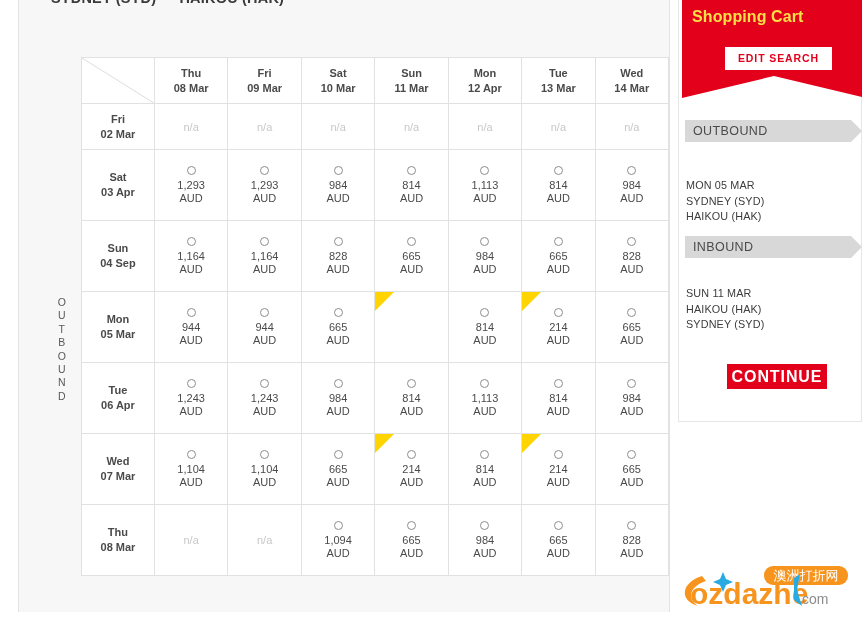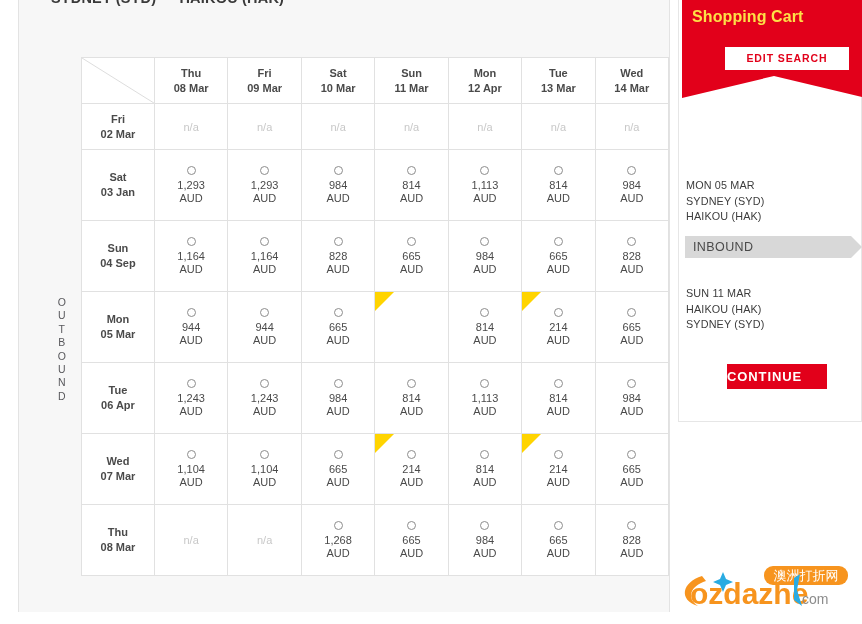--- a/index.html
+++ b/index.html
@@ -204,21 +204,21 @@
     position: absolute;
     left: 10px; top: 12px;
     color: #fde047;
     font-size: 16px;
     font-weight: bold;
     letter-spacing: 0.1px;
   }
   #edit-search-btn {
     position: absolute;
     left: 43px; top: 51px;
-    width: 124px; height: 23px;
+    width: 107px; height: 23px;
     background: #ffffff;
     color: #e2001a;
     font-size: 10.5px;
     font-weight: bold;
     letter-spacing: 0.9px;
     line-height: 23px;
     text-align: center;
     cursor: pointer;
     border: none;
     font-family: "Liberation Sans", sans-serif;
@@ -257,24 +257,25 @@
   }
   #leg-out-detail { top: 182px; }
   #leg-in-detail  { top: 290px; }
 
   #continue-btn {
     position: absolute;
     left: 48px; top: 368px;
     width: 100px; height: 25px;
     background: #e2001a;
     color: #ffffff;
-    font-size: 13px;
+    font-size: 16px;
     font-weight: bold;
     letter-spacing: 0.9px;
     line-height: 25px;
+    text-align: center;
     border: none;
     cursor: pointer;
     font-family: "Liberation Sans", sans-serif;
   }
 
   
   #watermark {
     position: absolute;
     left: 676px; top: 556px;
     width: 186px; height: 62px;
@@ -360,21 +361,21 @@
             <td class="cell na"></td>
             <td class="cell na"></td>
             <td class="cell na"></td>
             <td class="cell na"></td>
             <td class="cell na"></td>
             <td class="cell na"></td>
           </tr>
           <tr>
             <td class="rowhead">
               <div>Sat</div>
-              <div>03 Jan</div>
+              <div>03 Apr</div>
             </td>
             <td class="cell">
               <div class="radio"></div>
               <div class="price">1,293</div>
               <div class="curr">AUD</div>
             </td>
             <td class="cell">
               <div class="radio"></div>
               <div class="price">1,293</div>
               <div class="curr">AUD</div>
@@ -575,21 +576,21 @@
           </tr>
           <tr>
             <td class="rowhead">
               <div>Thu</div>
               <div>08 Mar</div>
             </td>
             <td class="cell na"></td>
             <td class="cell na"></td>
             <td class="cell">
               <div class="radio"></div>
-              <div class="price">1,268</div>
+              <div class="price">1,094</div>
               <div class="curr">AUD</div>
             </td>
             <td class="cell">
               <div class="radio"></div>
               <div class="price">665</div>
               <div class="curr">AUD</div>
             </td>
             <td class="cell">
               <div class="radio"></div>
               <div class="price">984</div>
@@ -610,20 +611,24 @@
     </table>
   </div>
 
   <div id="cart">
     <div id="cart-header">
       <div id="cart-title">Shopping Cart</div>
       <div id="edit-search-btn">EDIT SEARCH</div>
       <div class="point"></div>
     </div>
 
+    <div class="leg-bar" id="leg-out-bar">
+      <span>OUTBOUND</span>
+      <span class="arrow"></span>
+    </div>
     <div class="leg-detail" id="leg-out-detail">
         <div>MON 05 MAR</div>
         <div>SYDNEY (SYD)</div>
         <div>HAIKOU (HAK)</div>
       </div>
 
     <div class="leg-bar" id="leg-in-bar">
       <span>INBOUND</span>
       <span class="arrow"></span>
     </div>

